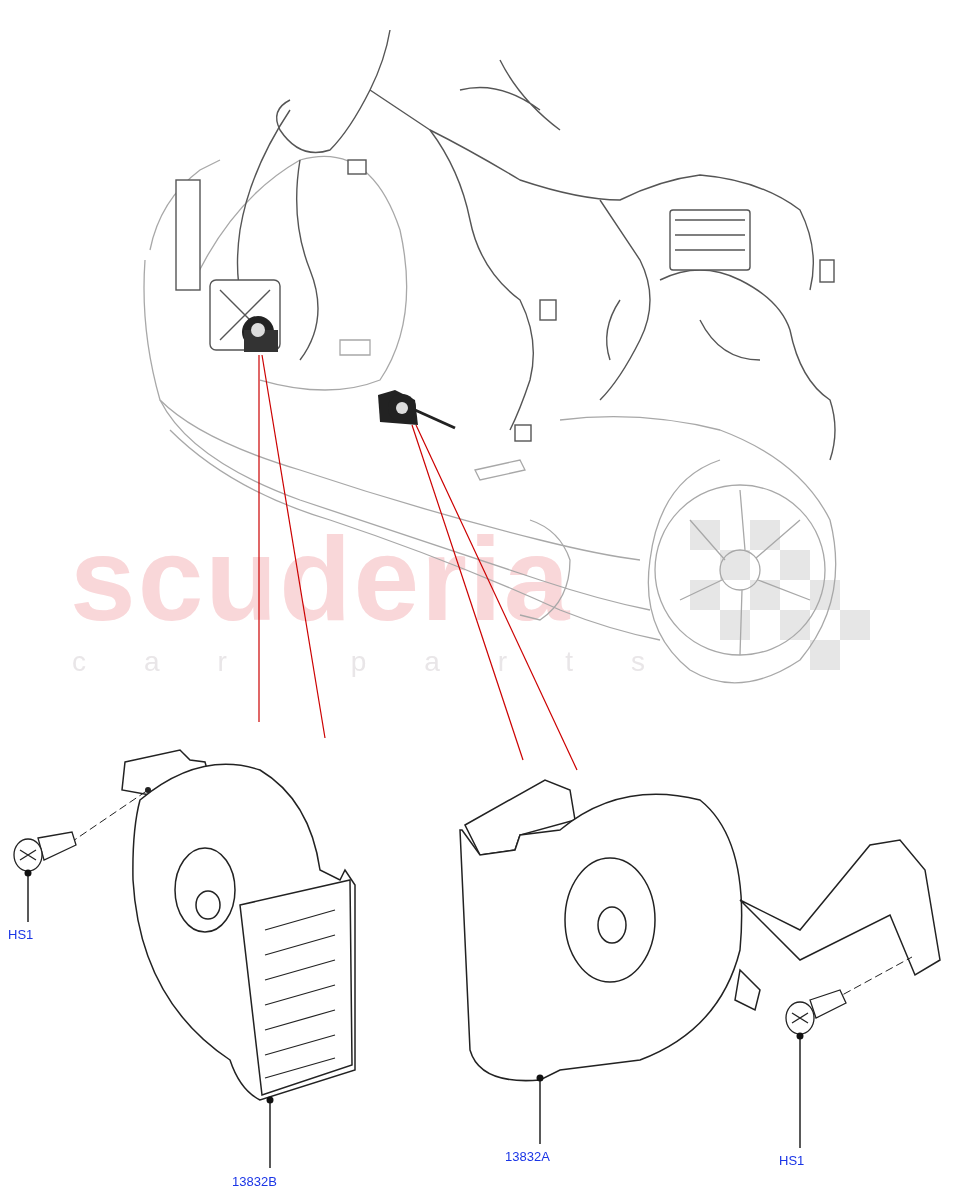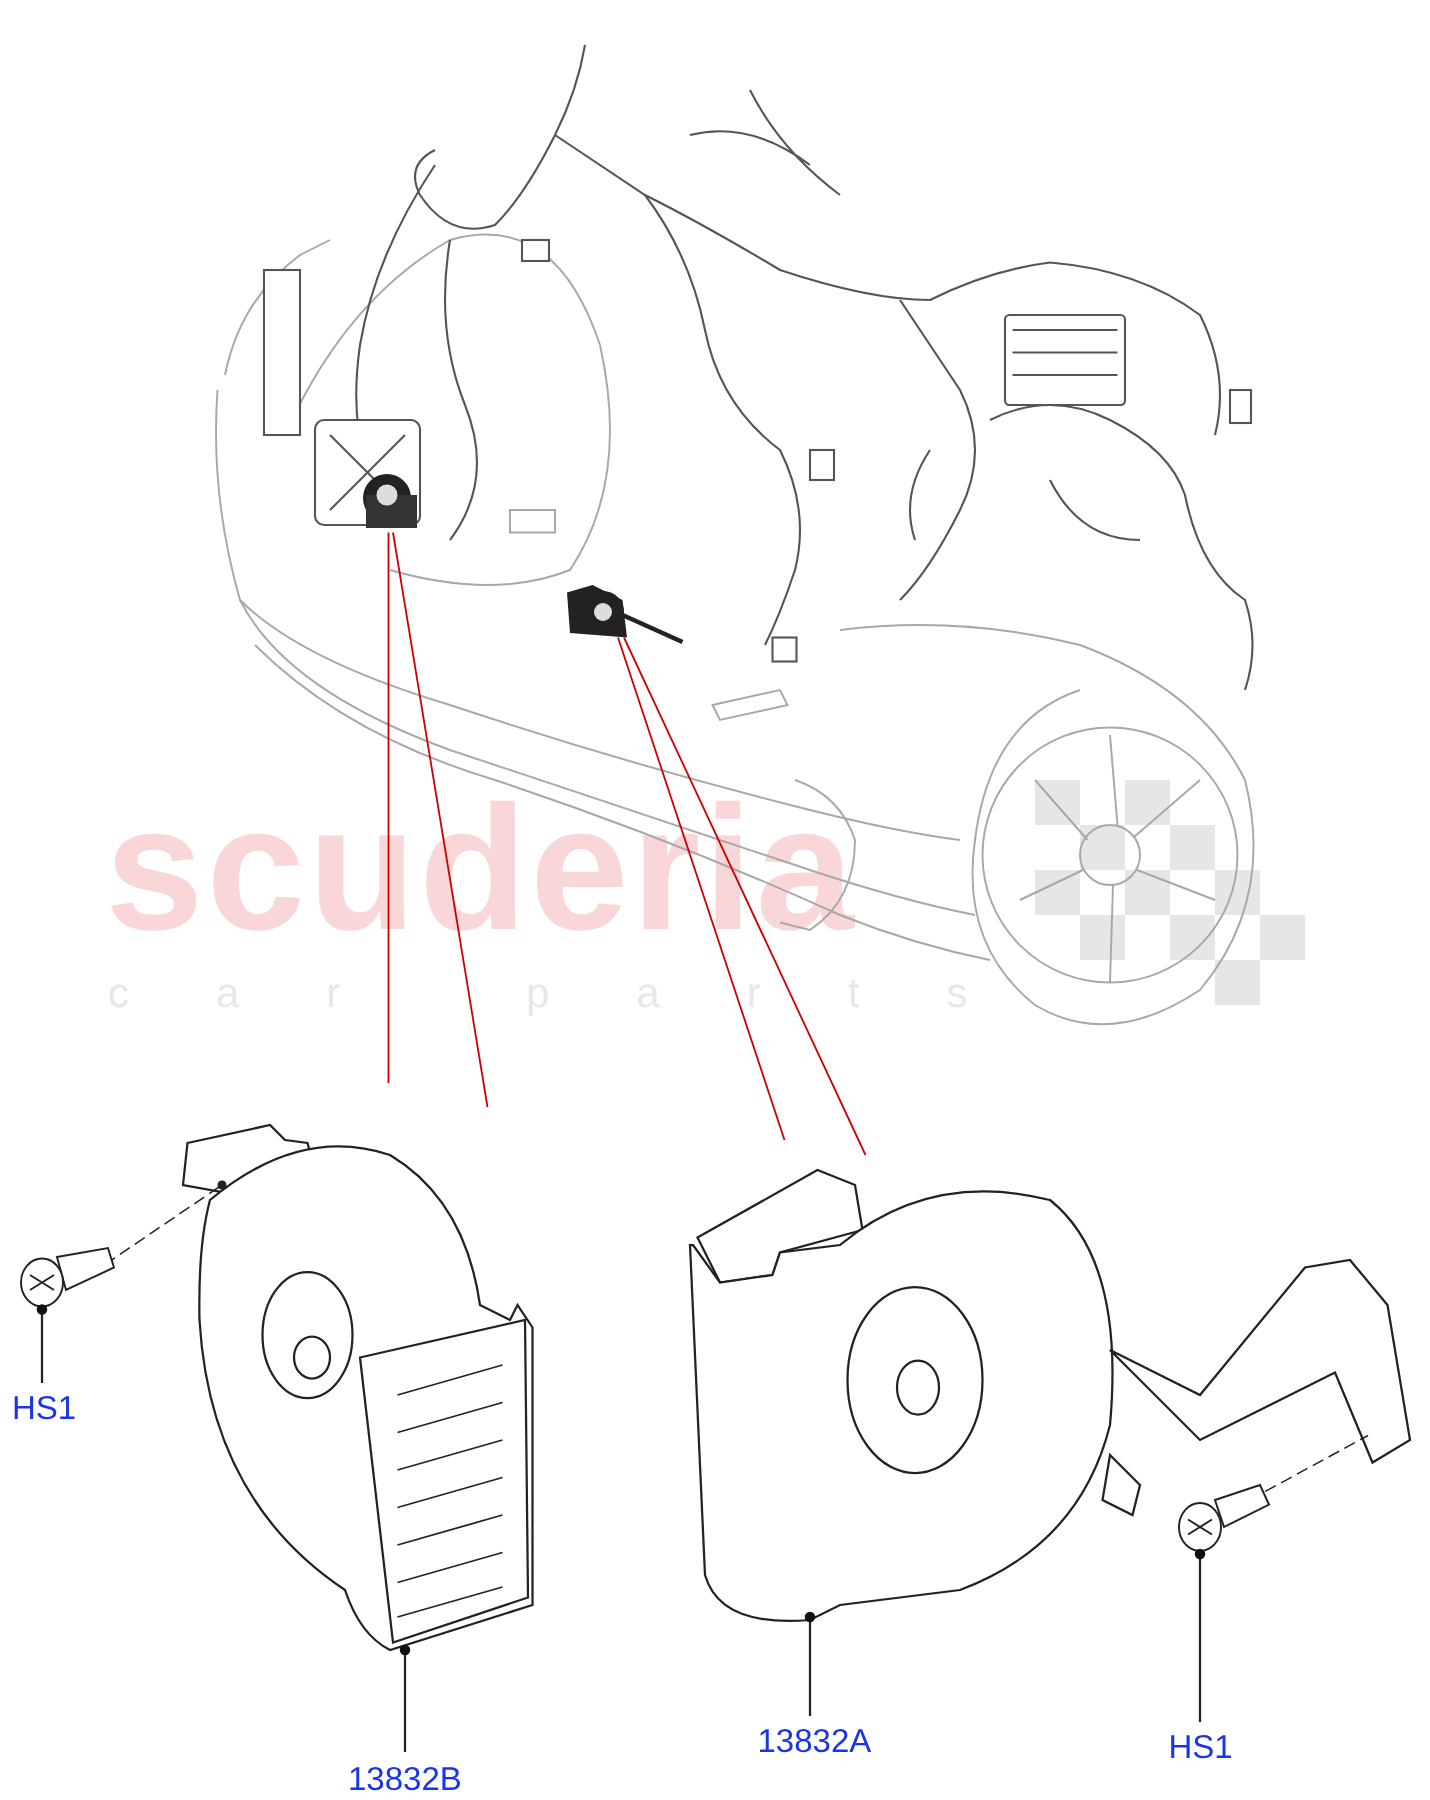--- a/index.html
+++ b/index.html
@@ -1,21 +1,21 @@
 <!DOCTYPE html>
 <html><head>
   <meta charset="utf-8">
   <style>
     html, body { margin: 0; padding: 0; background: #ffffff; }
     body { width: 953px; height: 1200px; position: relative; overflow: hidden; font-family: "Liberation Sans", sans-serif; }
     .stage { position: absolute; left: 0; top: 0; width: 953px; height: 1200px; }
     svg.art { position: absolute; left: 0; top: 0; }
     .wm-main { position: absolute; left: 70px; top: 520px; font-size: 118px; font-weight: bold; color: #f9d7d9; letter-spacing: 2px; line-height: 1; }
     .wm-sub { position: absolute; left: 72px; top: 648px; font-size: 28px; color: #e9e6e8; letter-spacing: 58px; line-height: 1; }
-    .callout { position: absolute; color: #1a35e6; font-size: 22px; line-height: 1; }
+    .callout { position: absolute; color: #1a35e6; font-size: 13px; line-height: 1; }
   </style>
 </head>
 <body>
 
 <div class="stage">
 
   <div class="wm-main">scuderia</div>
   <div class="wm-sub">car parts</div>
 
   <svg class="art" width="953" height="1200" viewBox="0 0 953 1200">

